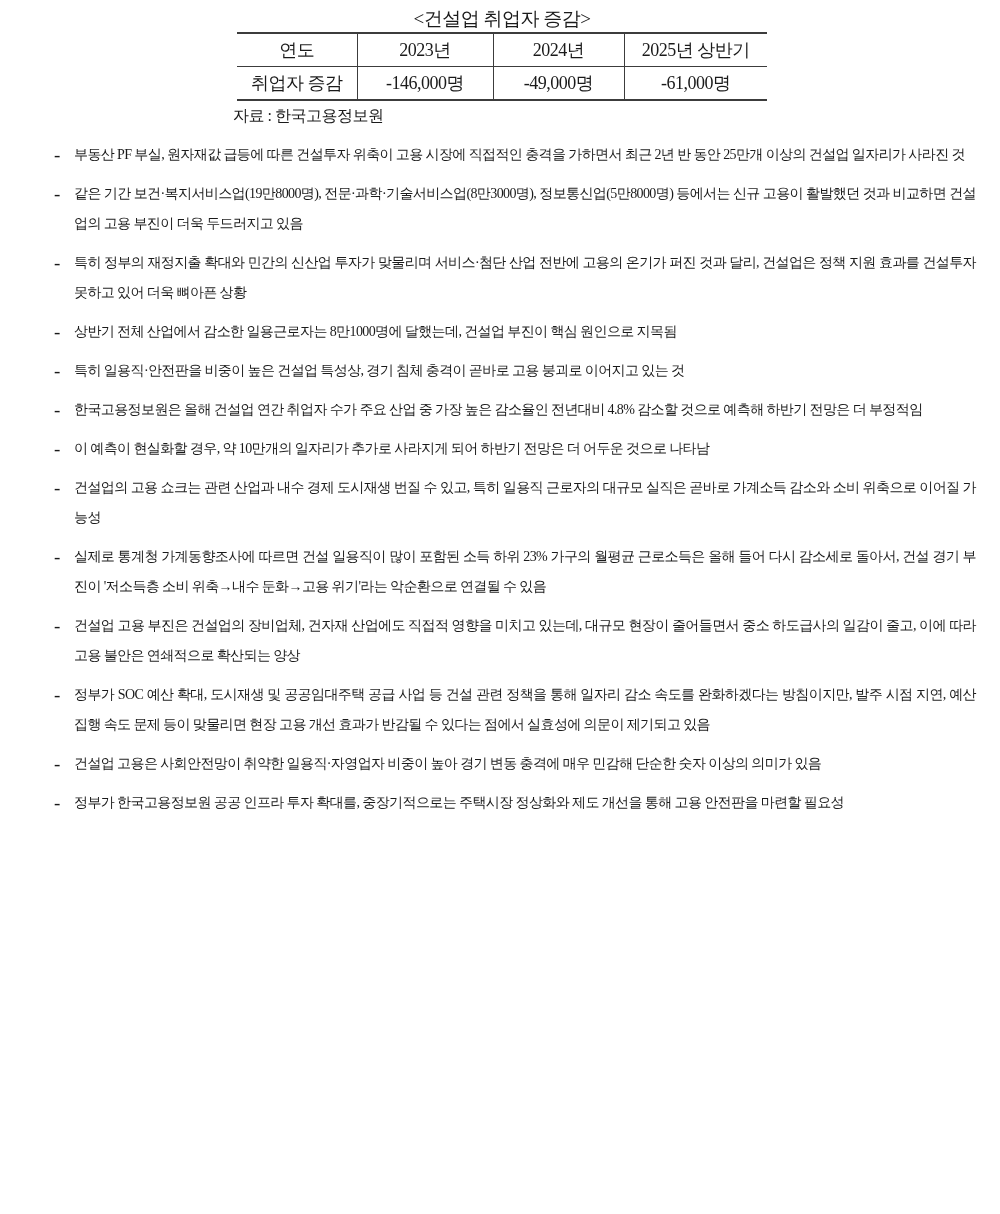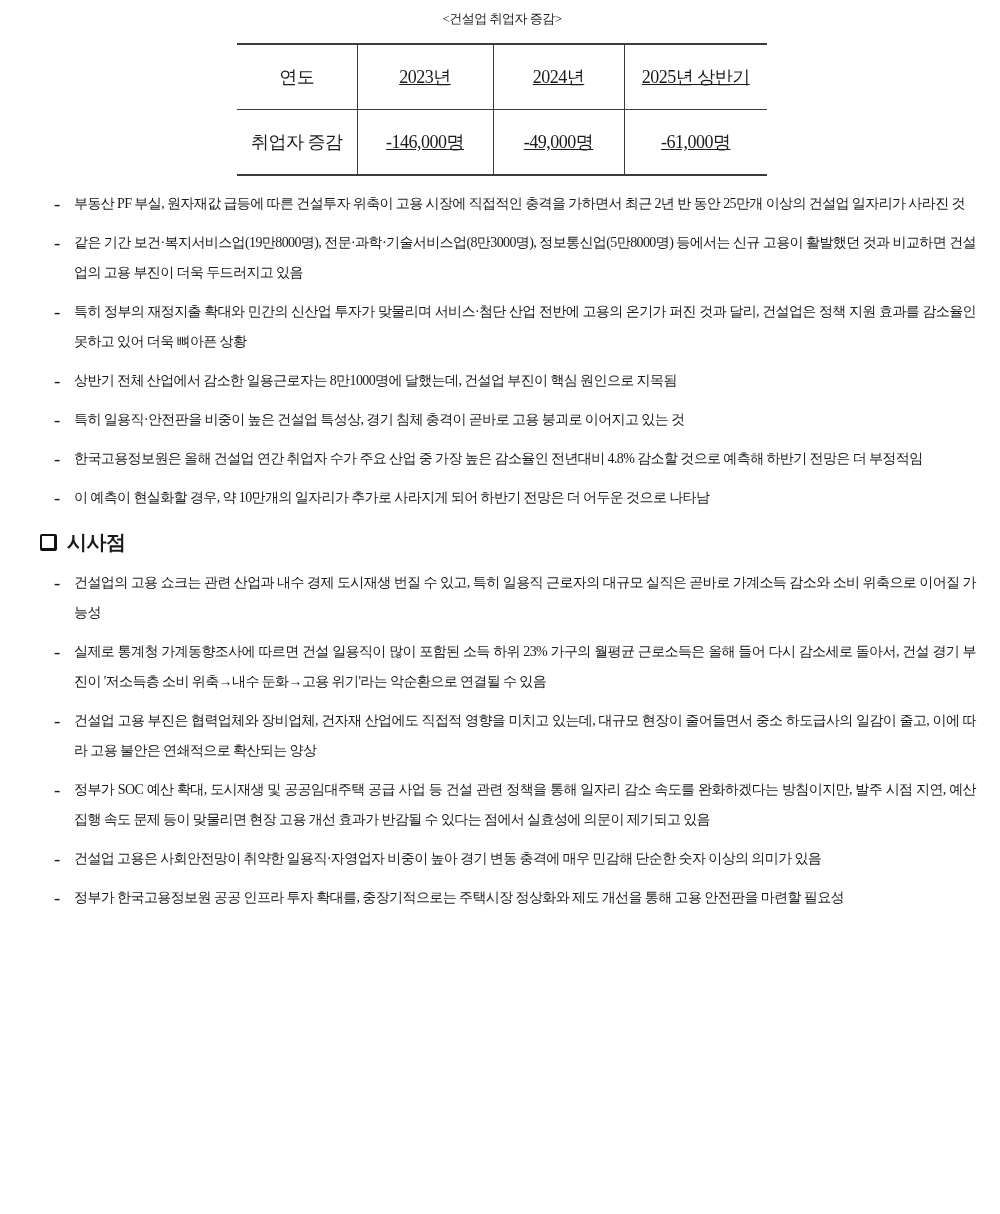--- a/index.html
+++ b/index.html
@@ -19,49 +19,48 @@
     box-sizing: border-box;
   }
 
   
   .table-wrap {
     width: 530px;
     margin-left: 197px;
   }
   .table-title {
     text-align: center;
-    font-size: 13px;
+    font-size: 19px;
     line-height: 26px;
-    margin: 0 0 11px 0;
+    margin: 0 0 0 0;
     letter-spacing: -0.5px;
   }
   table.stat-table {
     border-collapse: collapse;
     width: 530px;
     table-layout: fixed;
     border-top: 2px solid #3c3c3c;
     border-bottom: 2px solid #3c3c3c;
     font-size: 18px;
   }
   table.stat-table col.c0 { width: 120px; }
   table.stat-table col.c1 { width: 136px; }
   table.stat-table col.c2 { width: 131px; }
   table.stat-table col.c3 { width: 143px; }
   table.stat-table td {
     text-align: center;
     height: 32px;
-    padding: 16px 4px;
+    padding: 0 4px;
     letter-spacing: -0.5px;
   }
   table.stat-table tr.hdr td {
     border-bottom: 1.5px solid #3c3c3c;
   }
   table.stat-table td + td {
     border-left: 1.5px solid #3c3c3c;
-    text-decoration: underline;
   }
   .table-source {
     font-size: 16px;
     margin: 5px 0 0 -4px;
     letter-spacing: -0.5px;
   }
 
   
   .bullets {
     margin-top: 13px;
@@ -132,78 +131,75 @@
           <td>2025년 상반기</td>
         </tr>
         <tr>
           <td>취업자 증감</td>
           <td>-146,000명</td>
           <td>-49,000명</td>
           <td>-61,000명</td>
         </tr>
       </tbody>
     </table>
+    <div class="table-source">자료 : 한국고용정보원</div>
   </div>
 
   <div class="bullets">
     <div class="bullet">
       <span class="dash">-</span>
       <p>부동산 PF 부실, 원자재값 급등에 따른 건설투자 위축이 고용 시장에 직접적인 충격을 가하면서 최근 2년 반 동안 25만개 이상의 건설업 일자리가 사라진 것</p>
     </div>
     <div class="bullet">
       <span class="dash">-</span>
       <p>같은 기간 보건·복지서비스업(19만8000명), 전문·과학·기술서비스업(8만3000명), 정보통신업(5만8000명) 등에서는 신규 고용이 활발했던 것과 비교하면 건설업의 고용 부진이 더욱 두드러지고 있음</p>
     </div>
     <div class="bullet">
       <span class="dash">-</span>
-      <p>특히 정부의 재정지출 확대와 민간의 신산업 투자가 맞물리며 서비스·첨단 산업 전반에 고용의 온기가 퍼진 것과 달리, 건설업은 정책 지원 효과를 감소율인 못하고 있어 더욱 뼈아픈 상황</p>
+      <p>특히 정부의 재정지출 확대와 민간의 신산업 투자가 맞물리며 서비스·첨단 산업 전반에 고용의 온기가 퍼진 것과 달리, 건설업은 정책 지원 효과를 건설투자 못하고 있어 더욱 뼈아픈 상황</p>
     </div>
     <div class="bullet">
       <span class="dash">-</span>
       <p>상반기 전체 산업에서 감소한 일용근로자는 8만1000명에 달했는데, 건설업 부진이 핵심 원인으로 지목됨</p>
     </div>
     <div class="bullet">
       <span class="dash">-</span>
       <p>특히 일용직·안전판을 비중이 높은 건설업 특성상, 경기 침체 충격이 곧바로 고용 붕괴로 이어지고 있는 것</p>
     </div>
     <div class="bullet">
       <span class="dash">-</span>
       <p>한국고용정보원은 올해 건설업 연간 취업자 수가 주요 산업 중 가장 높은 감소율인 전년대비 4.8% 감소할 것으로 예측해 하반기 전망은 더 부정적임</p>
     </div>
     <div class="bullet">
       <span class="dash">-</span>
       <p>이 예측이 현실화할 경우, 약 10만개의 일자리가 추가로 사라지게 되어 하반기 전망은 더 어두운 것으로 나타남</p>
     </div>
   </div>
 
-  <div class="section-heading">
-    <span class="square-bullet"></span>
-    <span class="heading-text">시사점</span>
+
+  <div class="bullets" style="margin-top:0">
+    <div class="bullet">
+      <span class="dash">-</span>
+      <p>건설업의 고용 쇼크는 관련 산업과 내수 경제 도시재생 번질 수 있고, 특히 일용직 근로자의 대규모 실직은 곧바로 가계소득 감소와 소비 위축으로 이어질 가능성</p>
+    </div>
+    <div class="bullet">
+      <span class="dash">-</span>
+      <p>실제로 통계청 가계동향조사에 따르면 건설 일용직이 많이 포함된 소득 하위 23% 가구의 월평균 근로소득은 올해 들어 다시 감소세로 돌아서, 건설 경기 부진이 '저소득층 소비 위축→내수 둔화→고용 위기'라는 악순환으로 연결될 수 있음</p>
+    </div>
+    <div class="bullet">
+      <span class="dash">-</span>
+      <p>건설업 고용 부진은 건설업의 장비업체, 건자재 산업에도 직접적 영향을 미치고 있는데, 대규모 현장이 줄어들면서 중소 하도급사의 일감이 줄고, 이에 따라 고용 불안은 연쇄적으로 확산되는 양상</p>
+    </div>
+    <div class="bullet">
+      <span class="dash">-</span>
+      <p>정부가 SOC 예산 확대, 도시재생 및 공공임대주택 공급 사업 등 건설 관련 정책을 통해 일자리 감소 속도를 완화하겠다는 방침이지만, 발주 시점 지연, 예산 집행 속도 문제 등이 맞물리면 현장 고용 개선 효과가 반감될 수 있다는 점에서 실효성에 의문이 제기되고 있음</p>
+    </div>
+    <div class="bullet">
+      <span class="dash">-</span>
+      <p>건설업 고용은 사회안전망이 취약한 일용직·자영업자 비중이 높아 경기 변동 충격에 매우 민감해 단순한 숫자 이상의 의미가 있음</p>
+    </div>
+    <div class="bullet">
+      <span class="dash">-</span>
+      <p>정부가 한국고용정보원 공공 인프라 투자 확대를, 중장기적으로는 주택시장 정상화와 제도 개선을 통해 고용 안전판을 마련할 필요성</p>
+    </div>
   </div>
 
-  <div class="bullets" style="margin-top:0">
-    <div class="bullet">
-      <span class="dash">-</span>
-      <p>건설업의 고용 쇼크는 관련 산업과 내수 경제 도시재생 번질 수 있고, 특히 일용직 근로자의 대규모 실직은 곧바로 가계소득 감소와 소비 위축으로 이어질 가능성</p>
-    </div>
-    <div class="bullet">
-      <span class="dash">-</span>
-      <p>실제로 통계청 가계동향조사에 따르면 건설 일용직이 많이 포함된 소득 하위 23% 가구의 월평균 근로소득은 올해 들어 다시 감소세로 돌아서, 건설 경기 부진이 '저소득층 소비 위축→내수 둔화→고용 위기'라는 악순환으로 연결될 수 있음</p>
-    </div>
-    <div class="bullet">
-      <span class="dash">-</span>
-      <p>건설업 고용 부진은 협력업체와 장비업체, 건자재 산업에도 직접적 영향을 미치고 있는데, 대규모 현장이 줄어들면서 중소 하도급사의 일감이 줄고, 이에 따라 고용 불안은 연쇄적으로 확산되는 양상</p>
-    </div>
-    <div class="bullet">
-      <span class="dash">-</span>
-      <p>정부가 SOC 예산 확대, 도시재생 및 공공임대주택 공급 사업 등 건설 관련 정책을 통해 일자리 감소 속도를 완화하겠다는 방침이지만, 발주 시점 지연, 예산 집행 속도 문제 등이 맞물리면 현장 고용 개선 효과가 반감될 수 있다는 점에서 실효성에 의문이 제기되고 있음</p>
-    </div>
-    <div class="bullet">
-      <span class="dash">-</span>
-      <p>건설업 고용은 사회안전망이 취약한 일용직·자영업자 비중이 높아 경기 변동 충격에 매우 민감해 단순한 숫자 이상의 의미가 있음</p>
-    </div>
-    <div class="bullet">
-      <span class="dash">-</span>
-      <p>정부가 한국고용정보원 공공 인프라 투자 확대를, 중장기적으로는 주택시장 정상화와 제도 개선을 통해 고용 안전판을 마련할 필요성</p>
-    </div>
-  </div>
-
 </div>
 
 </body></html>

